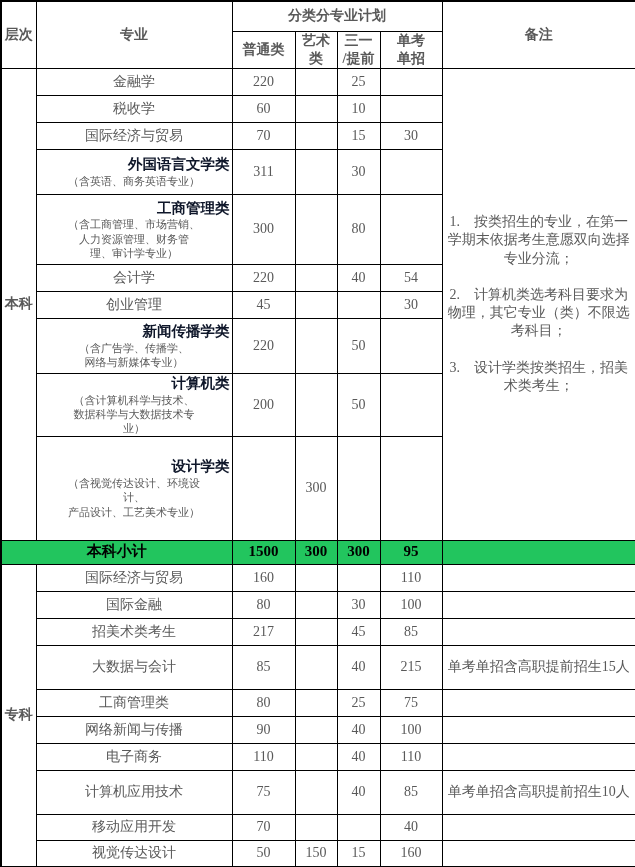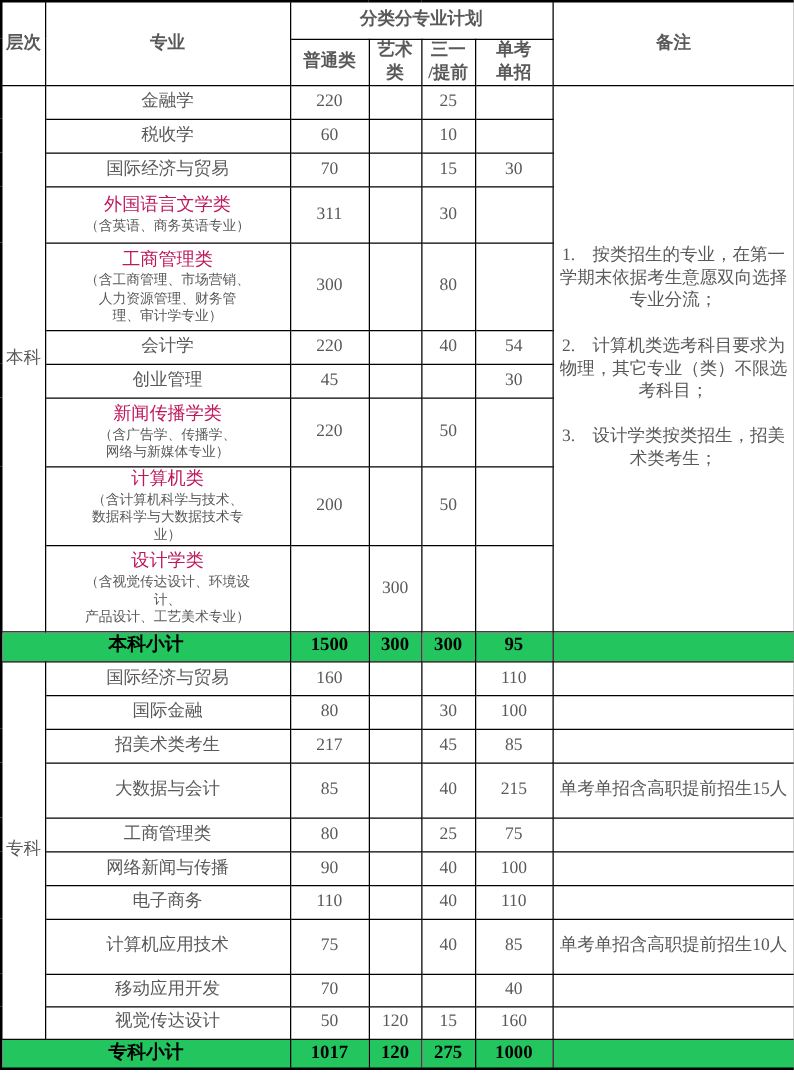--- a/index.html
+++ b/index.html
@@ -21,27 +21,27 @@
     overflow:hidden;
     word-break:break-all;
   }
   .hd {
     font-weight:bold;
     color:#000;
     font-size:15px;
     white-space:pre-line;
   }
   .lvl {
-    font-weight:normal;
+    font-weight:bold;
     color:#000;
     font-size:15px;
     white-space:nowrap;
     padding:0;
   }
-  .cat  { font-weight:normal; color:#be185d; font-size:14.5px; }
+  .cat  { font-weight:bold; color:#0f172a; font-size:14.5px;text-align:right; }
   .sub  { white-space:pre-line; color:#595959; font-weight:normal; font-size:11px; }
   .num  { font-size:15px; }
   .notes {
     text-align:left;
     white-space:pre-line;
     padding:2px 5px;
     line-height:1.5;
     font-size:13.8px;
   }
   .notecell {
@@ -167,21 +167,21 @@
       <div class="cat">计算机类</div>
       <div class="sub">（含计算机科学与技术、
 数据科学与大数据技术专
 业）</div>
     </td>
     <td class="num">200</td>
     <td class="num"></td>
     <td class="num">50</td>
     <td class="num"></td>
   </tr>
-  <tr style="height:69px">
+  <tr style="height:104px">
     <td>
       <div class="cat">设计学类</div>
       <div class="sub">（含视觉传达设计、环境设
 计、
 产品设计、工艺美术专业）</div>
     </td>
     <td class="num"></td>
     <td class="num">300</td>
     <td class="num"></td>
     <td class="num"></td>
@@ -264,21 +264,21 @@
     <td>移动应用开发</td>
     <td class="num">70</td>
     <td class="num"></td>
     <td class="num"></td>
     <td class="num">40</td>
     <td class="notecell"></td>
   </tr>
   <tr style="height:26px">
     <td>视觉传达设计</td>
     <td class="num">50</td>
-    <td class="num">120</td>
+    <td class="num">150</td>
     <td class="num">15</td>
     <td class="num">160</td>
     <td class="notecell"></td>
   </tr>
   <tr style="height:24px" class="subtotal">
     <td colspan="2">专科小计</td>
     <td>1017</td>
     <td>120</td>
     <td>275</td>
     <td>1000</td>

